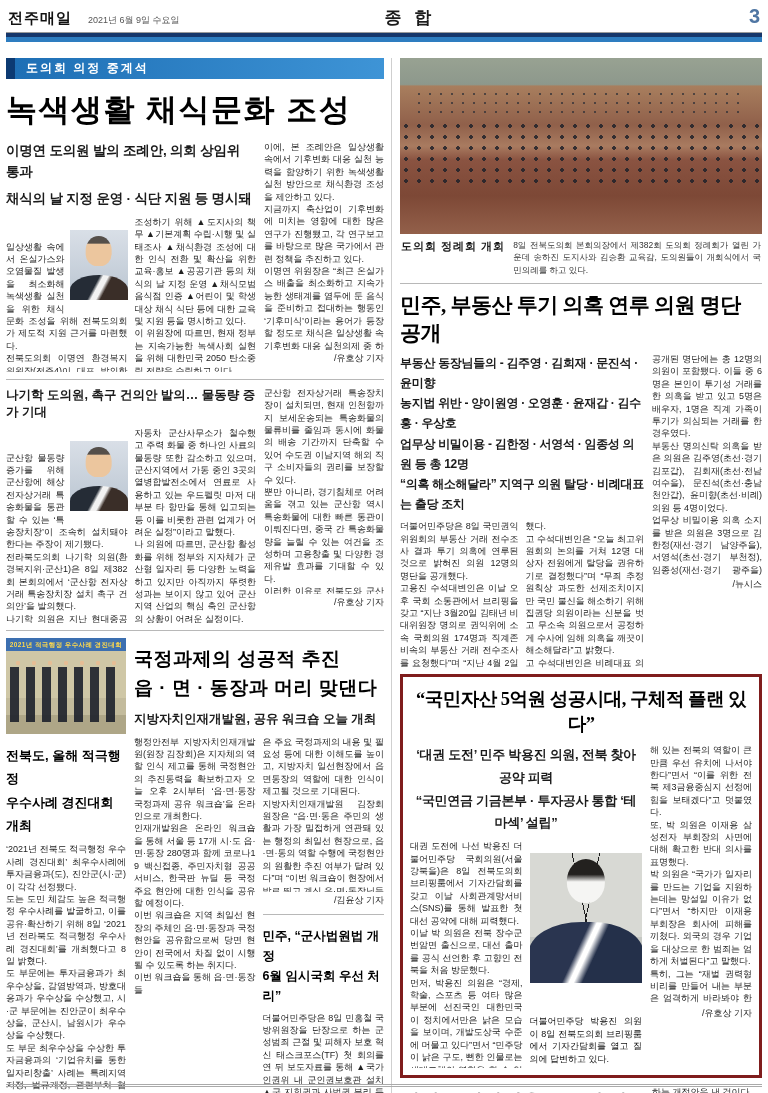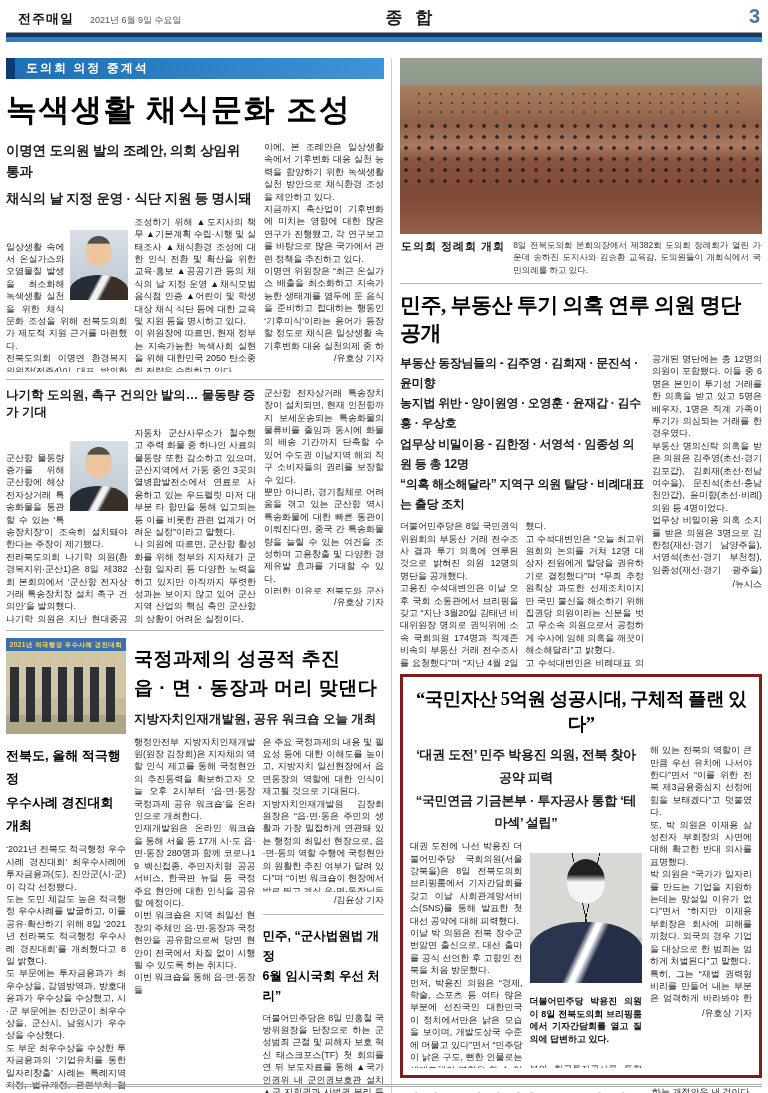--- a/index.html
+++ b/index.html
@@ -1,20 +1,20 @@
 <!DOCTYPE html>
 <html><head>
 <meta charset="utf-8">
 <style>
   html,body{margin:0;padding:0;background:#fff;}
   body{width:768px;height:1093px;overflow:hidden;font-family:"Liberation Sans",sans-serif;color:#1b1b1b;}
   .page{width:768px;height:1093px;box-sizing:border-box;padding:0 6px;position:relative;}
   
   .masthead{display:flex;align-items:baseline;padding:5px 2px 3px;}
-  .paper-name{font-weight:900;font-size:13px;letter-spacing:1px;color:#111;margin-left:10px;}
+  .paper-name{font-weight:900;font-size:15px;letter-spacing:1px;color:#111;}
   .pub-date{font-size:9px;color:#555;margin-left:16px;}
   .section-label{flex:1;text-align:center;font-size:17px;font-weight:900;letter-spacing:4px;}
   .page-number{width:120px;text-align:right;font-size:20px;font-weight:bold;color:#4f76a3;}
   .head-rule{height:9px;border-top:1px solid #9a9a9a;background:linear-gradient(180deg,#16376b 0 45%,#2e7dc0 45% 100%);}
   
   .content{display:flex;margin-top:16px;}
   .col-left{width:378px;}
   .col-right{flex:1;border-left:1px solid #cfcfcf;padding-left:8px;margin-left:7px;}
   .rule{border:0;border-top:1px solid #b8b8b8;margin:7px 0;}
   .cols{display:flex;gap:7px;}
@@ -43,21 +43,21 @@
   .assembly::before{content:"";position:absolute;left:4%;right:4%;top:18%;height:13%;background-image:radial-gradient(circle 2.5px at 5px 4px,#2b2d35 60%,transparent 62%);background-size:11px 9px;opacity:.7;}
   .caption-row{display:flex;gap:8px;margin:5px 1px 2px;}
   .caption-title{font-size:11px;font-weight:900;white-space:nowrap;letter-spacing:1px;}
   .caption-text{font-size:8.5px;line-height:1.45;color:#333;text-align:justify;}
   .portrait{position:relative;overflow:hidden;float:right;width:58px;height:70px;margin:2px 0 4px 5px;background:linear-gradient(180deg,#d9dfe7,#bac5d1);}
   .portrait::before{content:"";position:absolute;left:50%;top:9%;transform:translateX(-50%);width:46%;height:42%;border-radius:48% 48% 42% 42%;background:linear-gradient(180deg,#554f4a 0 24%,#ecc69e 27%);}
   .portrait::after{content:"";position:absolute;left:50%;bottom:-6%;transform:translateX(-50%);width:100%;height:42%;border-radius:50% 50% 0 0;background:linear-gradient(118deg,#252c36 41%,#f2f2f2 46% 53%,#3a2e28 59%);}
   .podium{position:relative;width:100%;height:130px;overflow:hidden;background-image:linear-gradient(78deg,transparent 49.5%,#1d1d1d 49.5% 50.2%,transparent 50.2%),linear-gradient(102deg,transparent 49.6%,#1d1d1d 49.6% 50.2%,transparent 50.2%),linear-gradient(180deg,#d8d9d4 0 65%,#c6c8c3 65% 100%);}
   .podium::before{content:"";position:absolute;left:50%;top:5%;transform:translateX(-50%);width:34%;height:34%;border-radius:50% 50% 46% 46%;background:linear-gradient(180deg,#23211f 0 35%,#f5f5f3 52%);}
   .podium::after{content:"";position:absolute;left:50%;bottom:-5%;transform:translateX(-50%);width:102%;height:52%;border-radius:46% 46% 0 0;background:linear-gradient(115deg,#2a3550 42%,#ffffff 47% 50%,#24304a 56%);}
-  .photo-cap{font-size:9px;font-weight:bold;line-height:1.4;text-align:justify;margin:0 0 5px;color:#111;}
+  .photo-cap{font-size:9px;font-weight:normal;line-height:1.4;text-align:justify;margin:20px 0 5px;color:#111;}
   .group{position:relative;height:96px;overflow:hidden;background:linear-gradient(180deg,#3c6fb0 0 14%,#cfc7a6 14% 62%,#c3bb9c 62% 80%,#aea687 80%);}
   .group .banner-txt{position:absolute;top:0;left:0;right:0;height:14%;color:#ffd94d;font-size:6.5px;font-weight:bold;text-align:center;line-height:13px;letter-spacing:0.4px;overflow:hidden;}
   .group::before{content:"";position:absolute;left:3%;right:3%;top:30%;height:58%;background-image:linear-gradient(90deg,#20242d 0 9px,transparent 9px 16px);background-size:16px 100%;opacity:.92;}
   .group::after{content:"";position:absolute;left:3%;right:3%;top:21%;height:12%;background-image:radial-gradient(circle 3px at 8px 5px,#e5bd95 70%,transparent 72%);background-size:16px 10px;}
   .bottom-rule{position:absolute;left:6px;right:6px;bottom:6px;border-top:3px double #aaa;}
 </style>
 </head>
 <body>
 
 <div class="page">

